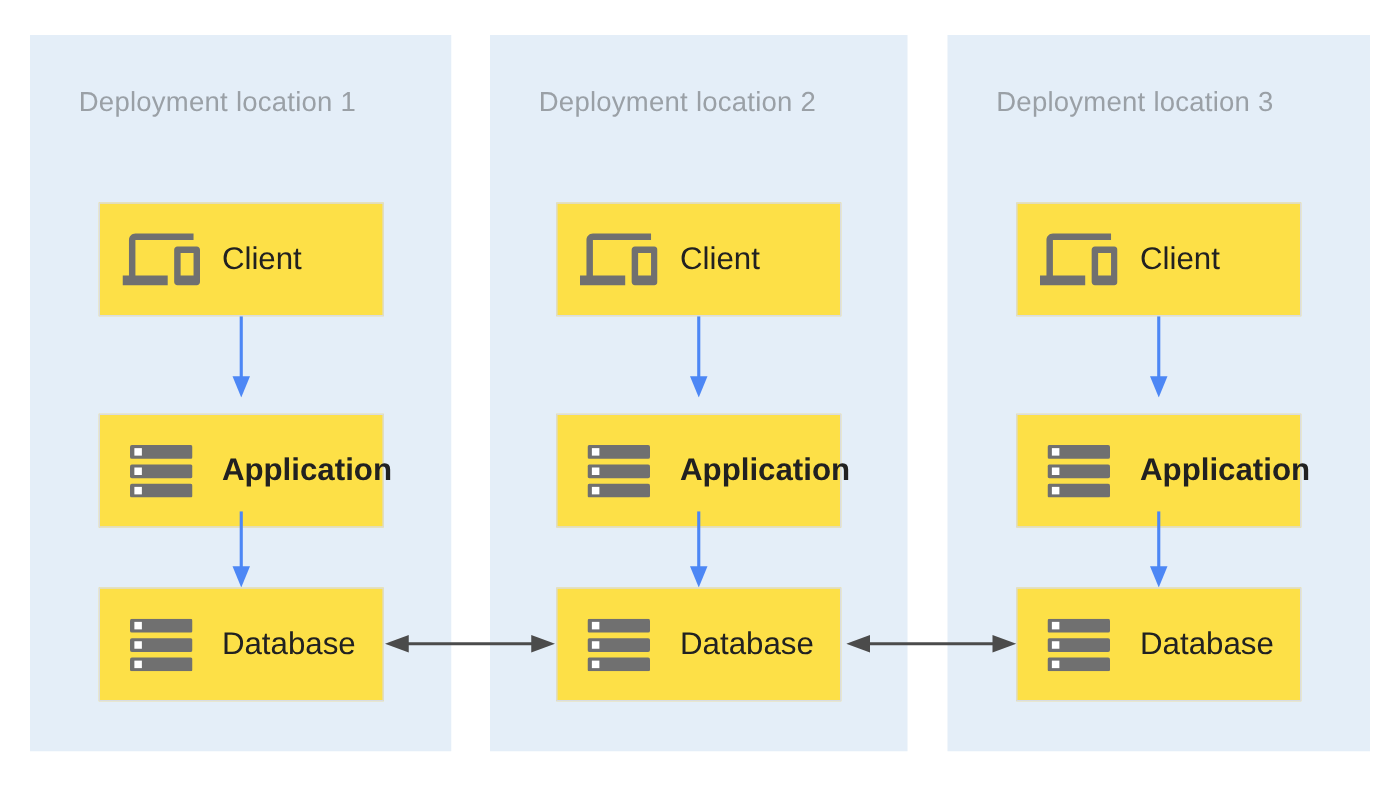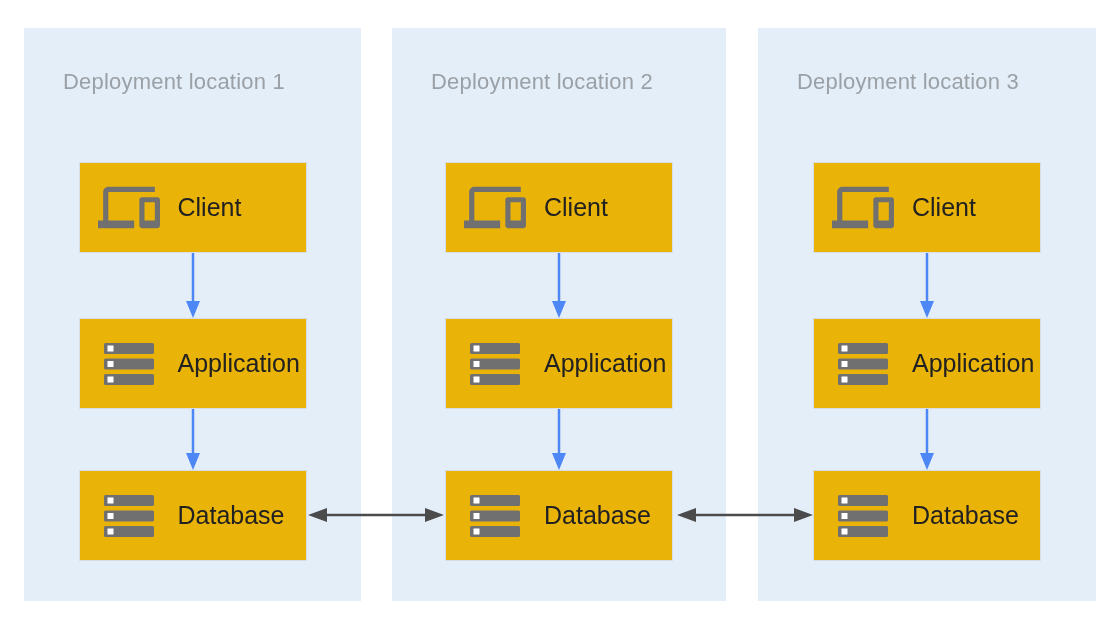--- a/index.html
+++ b/index.html
@@ -30,29 +30,29 @@
     color: #9AA0A6;
     letter-spacing: 0.2px;
     white-space: nowrap;
   }
   .node {
     position: absolute;
     left: 50%;
     transform: translateX(-50%);
     width: 228px;
     height: 91px;
-    background: #eab308;
+    background: #fde047;
     border: 1px solid #D9DCE0;
     box-sizing: border-box;
     display: flex;
     align-items: center;
     padding-left: 18px;
   }
   .node-client { top: 134px; }
-  .node-app    { top: 290px; }
+  .node-app    { top: 303px; font-weight: bold; }
   .node-db     { top: 442px; }
   .icon-wrap {
     flex: 0 0 62px;
     width: 62px;
     display: flex;
     justify-content: center;
     align-items: center;
     margin-right: 18px;
   }
   .node-label {

